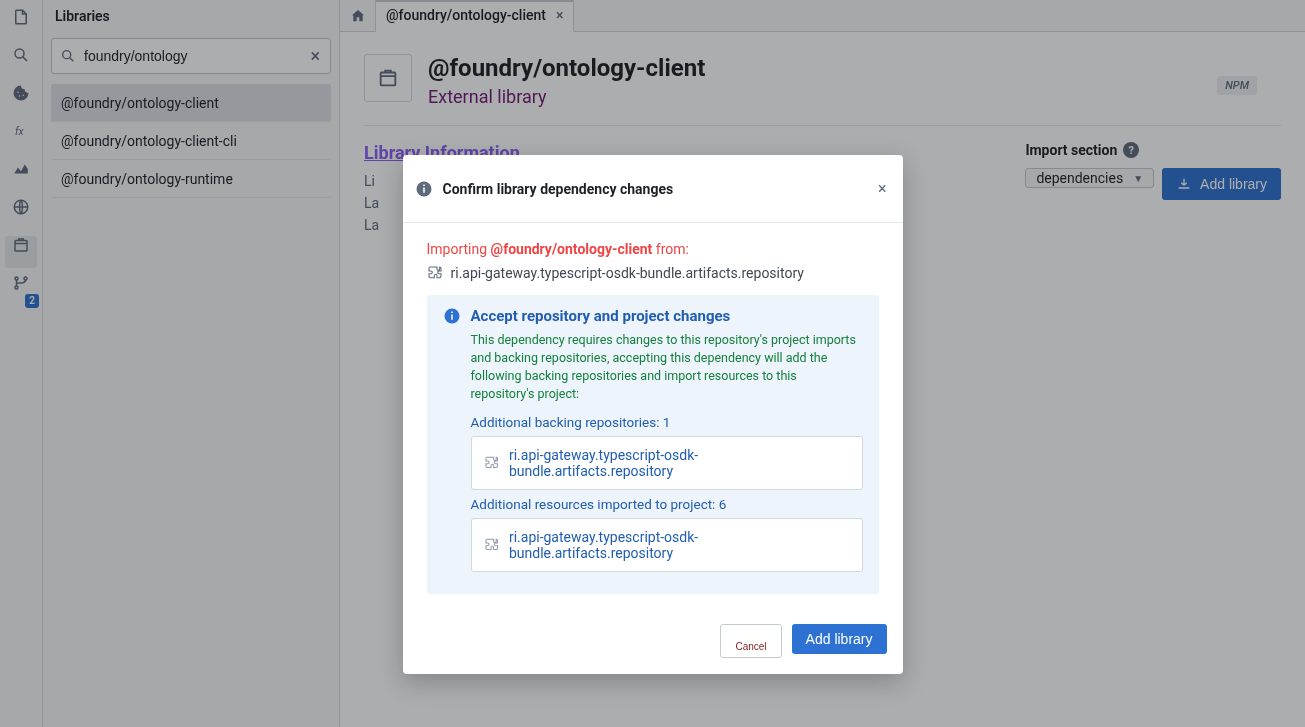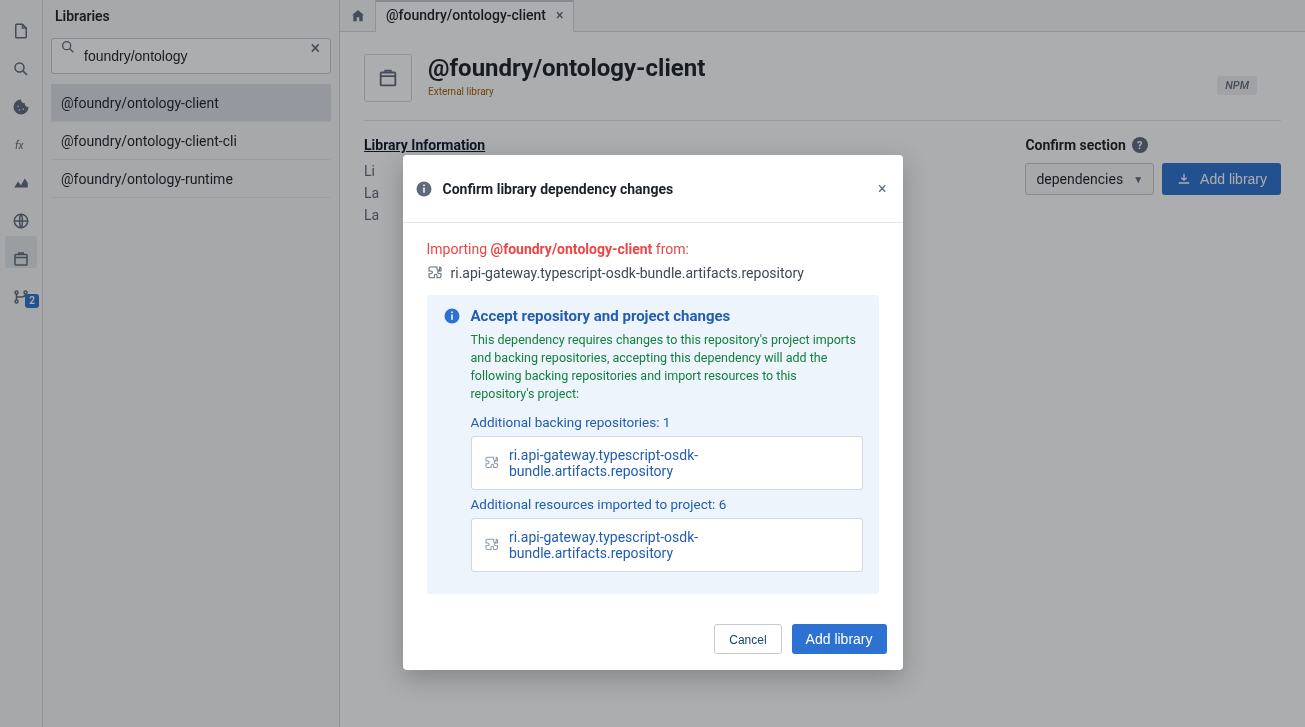--- a/index.html
+++ b/index.html
@@ -20,21 +20,21 @@
       border-right: 1px solid #d3d8de;
       display: flex;
       flex-direction: column;
       align-items: center;
       padding-top: 8px;
       gap: 6px;
       position: relative;
     }
     .rail-btn {
       width: 32px; height: 32px;
-      display:flex; align-items:flex-end; justify-content:center;
+      display:flex; align-items:flex-start; justify-content:center;
       border-radius:3px;
       color:#5f6b7c;
       cursor:pointer;
       position: relative;
     }
     .rail-btn.active { background:#e5e8eb; }
     .rail-btn svg { width:18px; height:18px; }
     .rail-badge {
       position:absolute; bottom:-2px; right:-2px;
       background:#2d72d2; color:#fff;
@@ -51,21 +51,21 @@
     .panel-header {
       height: 32px;
       display:flex; align-items:center;
       padding:0 12px;
       font-weight:600;
       color:#1c2127;
       font-size:14px;
     }
     .search-wrap { padding:6px 8px 10px 8px; }
     .search-box {
-      display:flex; 
+      display:flex; align-items:center;
       background:#fff;
       border:1px solid #c5cbd3;
       border-radius:3px;
       height:36px;
       padding:0 8px;
     }
     .search-box svg { width:16px; height:16px; color:#5f6b7c; margin-right:8px;}
     .search-box input {
       flex:1; border:none; outline:none; font-size:14px; color:#1c2127;
       background:transparent;
@@ -118,47 +118,47 @@
     .lib-icon-box {
       width:48px; height:48px;
       border:1px solid #d3d8de; border-radius:3px;
       display:flex; align-items:center; justify-content:center;
       color:#5f6b7c;
     }
     .lib-icon-box svg { width:22px; height:22px; }
     .lib-title-col h1 {
       font-size:24px; font-weight:700; color:#1c2127; margin-bottom:4px;
     }
-    .lib-subtitle { color:#a16207; font-size:10px; }
+    .lib-subtitle { color:#701a75; font-size:18px; }
     .npm-badge {
       position:absolute; right:24px; top:22px;
       background:#edeff2; color:#5f6b7c;
       font-size:11px; padding:3px 8px; border-radius:3px;
       font-weight:500;
       font-style:italic;
     }
     .content-inner { position:relative; }
     .divider { height:1px; background:#e5e8eb; margin:18px 0 16px 0; }
     .info-row { display:flex; justify-content:space-between; align-items:flex-start; gap:24px; }
-    .section-title { font-weight:700; font-size:14px; color:#0f172a; margin-bottom:10px;text-decoration:underline; }
+    .section-title { font-weight:700; font-size:18px; color:#8b5cf6; margin-bottom:10px;text-decoration:underline; }
     .info-list .info-line { color:#5f6b7c; font-size:14px; margin-bottom:6px; }
     .import-section {
       min-width:250px;
       display:flex; flex-direction:column; align-items:flex-start; gap:10px;
     }
     .import-label { display:flex; align-items:center; gap:6px; font-weight:700; color:#1c2127; font-size:14px;}
     .help-icon {
       width:16px; height:16px; border-radius:50%;
       background:#5f6b7c; color:#fff; font-size:11px; font-weight:700;
       display:inline-flex; align-items:center; justify-content:center;
     }
     .import-controls { display:flex; gap:8px; }
     .select-btn {
       background:#f6f7f9; border:1px solid #c5cbd3; color:#1c2127;
-      height:32px; padding:0 10px; border-radius:3px;
+      height:20px; padding:0 10px; border-radius:3px;
       display:flex; align-items:center; gap:10px; cursor:pointer;
       font-size:14px;
     }
     .select-caret { color:#5f6b7c; font-size:10px; }
     .primary-btn {
       background:#2d72d2; color:#fff; border:none;
       height:32px; padding:0 14px; border-radius:3px;
       display:flex; align-items:center; gap:8px; cursor:pointer;
       font-size:14px; font-weight:500;
     }
@@ -208,23 +208,23 @@
       display:flex; align-items:center; gap:10px;
       color:#215db0; font-size:14px;
       margin-bottom:6px;
     }
     .repo-card svg { width:16px; height:16px; color:#8f99a8;}
     .dialog-footer {
       display:flex; justify-content:flex-end; gap:10px;
       padding:14px 16px 16px 16px;
     }
     .btn-secondary {
-      background:#fff; border:1px solid #c5cbd3; color:#0c4a6e;
-      height:30px; padding:8px 14px; border-radius:3px; cursor:pointer;
-      font-size:12px;
+      background:#fff; border:1px solid #c5cbd3; color:#7f1d1d;
+      height:30px; padding:16px 14px; border-radius:3px; cursor:pointer;
+      font-size:10px;
     }
     .btn-primary {
       background:#2d72d2; color:#fff; border:none;
       height:30px; padding:0 14px; border-radius:3px; cursor:pointer;
       font-size:14px; font-weight:500;
     }
   </style>
 </head>
 <body>
 
@@ -331,21 +331,21 @@
           <div>
             <div class="section-title">Library Information</div>
             <div class="info-list">
               <div class="info-line">Li</div>
               <div class="info-line">La</div>
               <div class="info-line">La</div>
             </div>
           </div>
           <div class="import-section">
             <div class="import-label">
-              <span>Confirm section</span>
+              <span>Import section</span>
               <span class="help-icon">?</span>
             </div>
             <div class="import-controls">
               <div class="select-btn">
                 <span>dependencies</span>
                 <span class="select-caret">▼</span>
               </div>
               <button class="primary-btn">
                 <svg viewBox="0 0 24 24" fill="none" stroke="currentColor" stroke-width="2">
                     <path d="M12 4v10m0 0 4-4m-4 4-4-4M4 18h16"></path>

